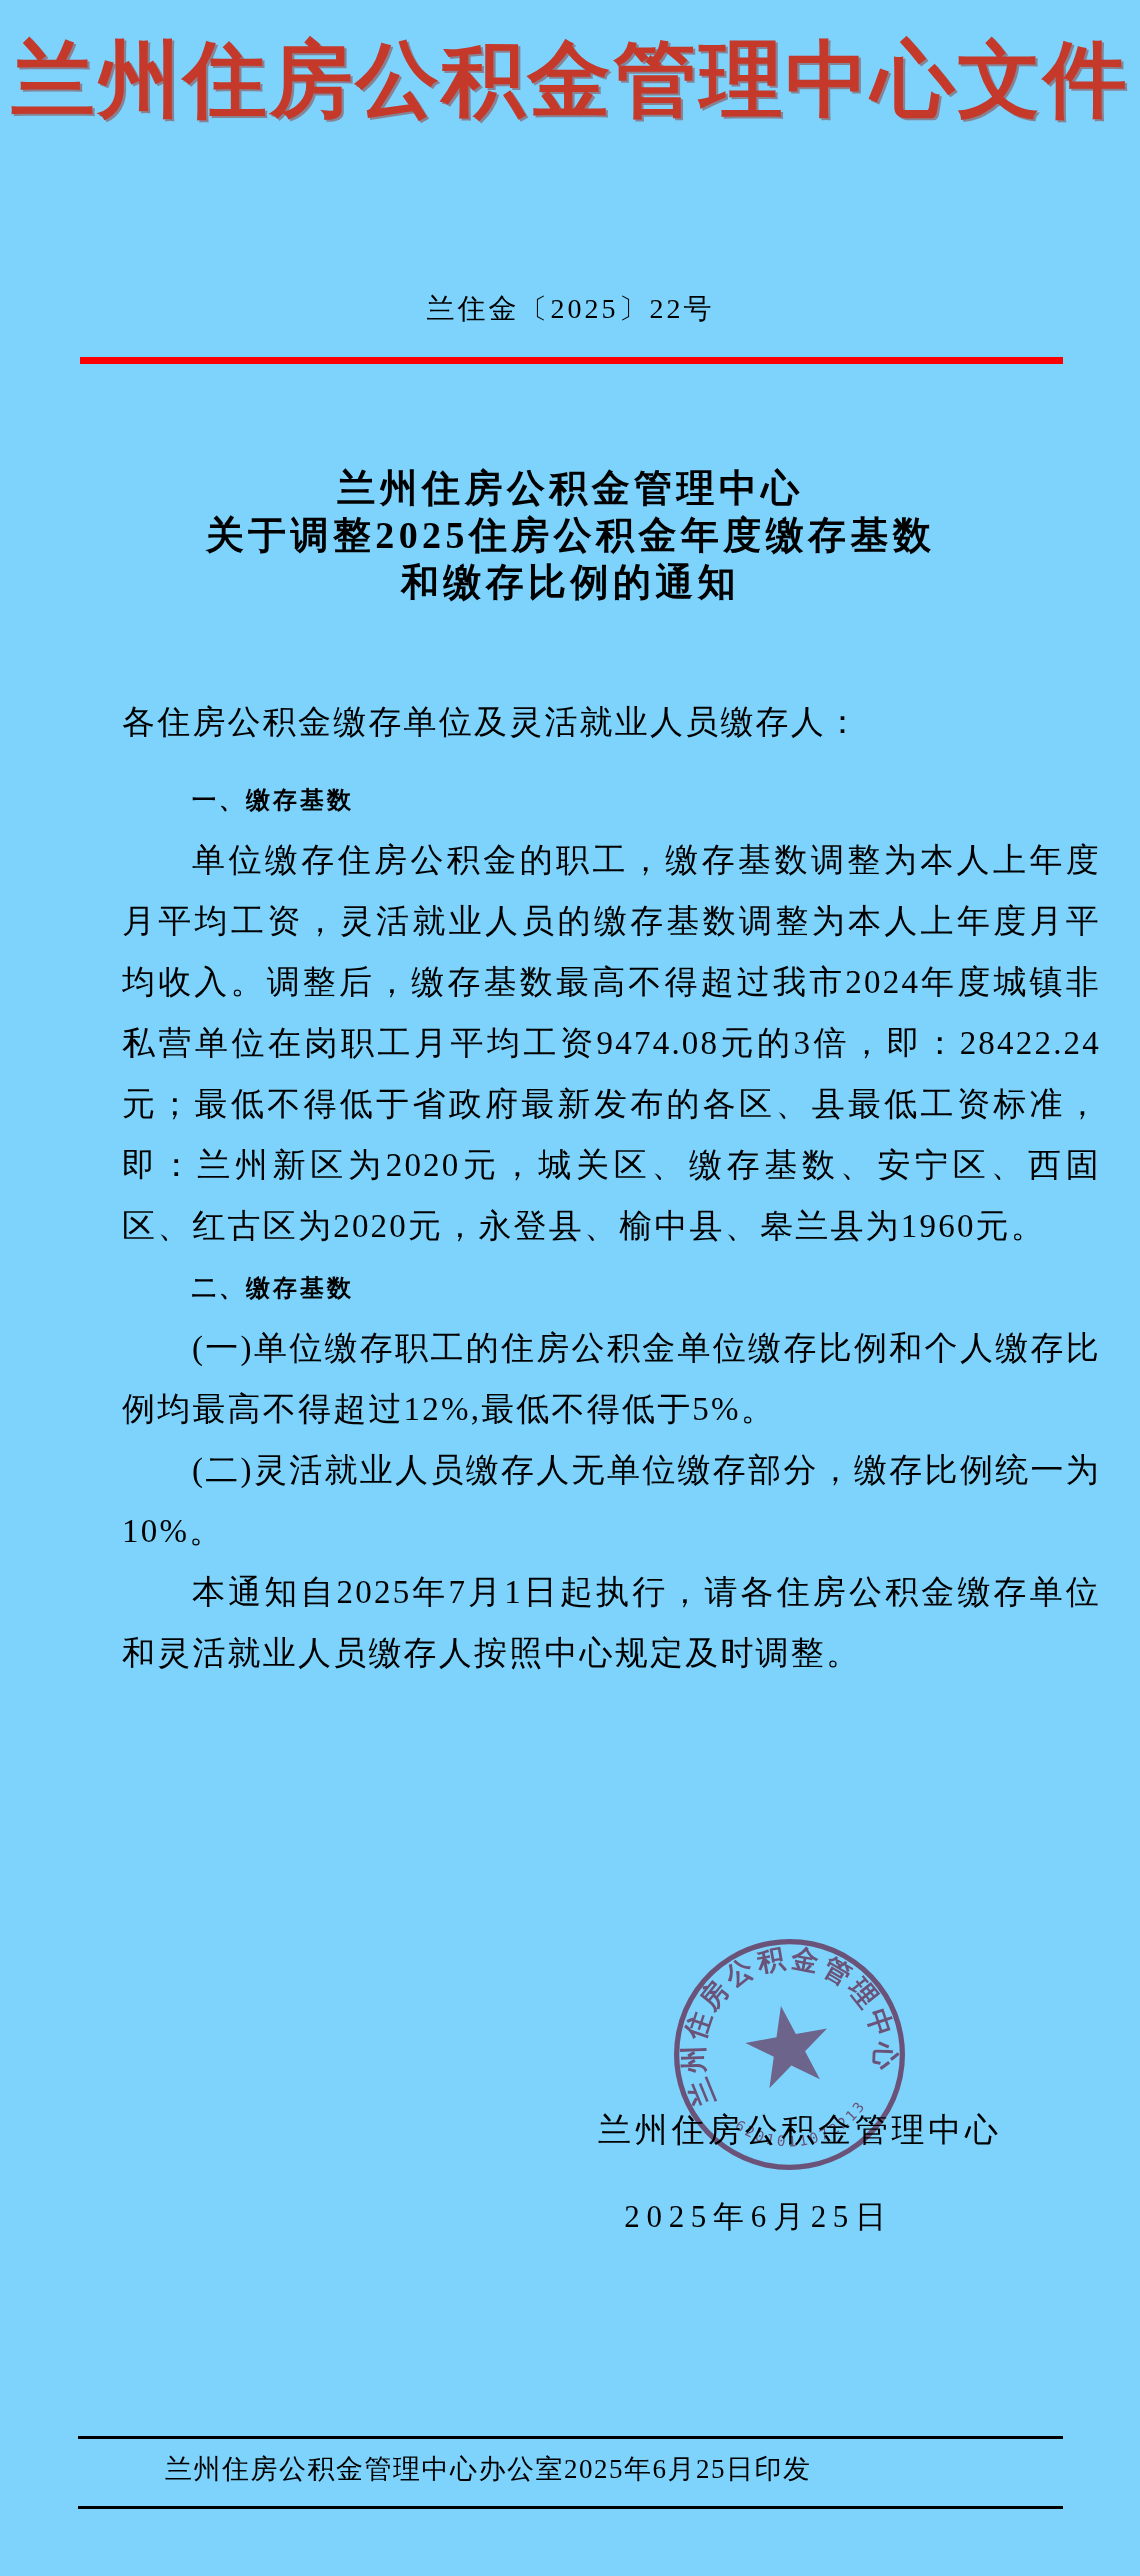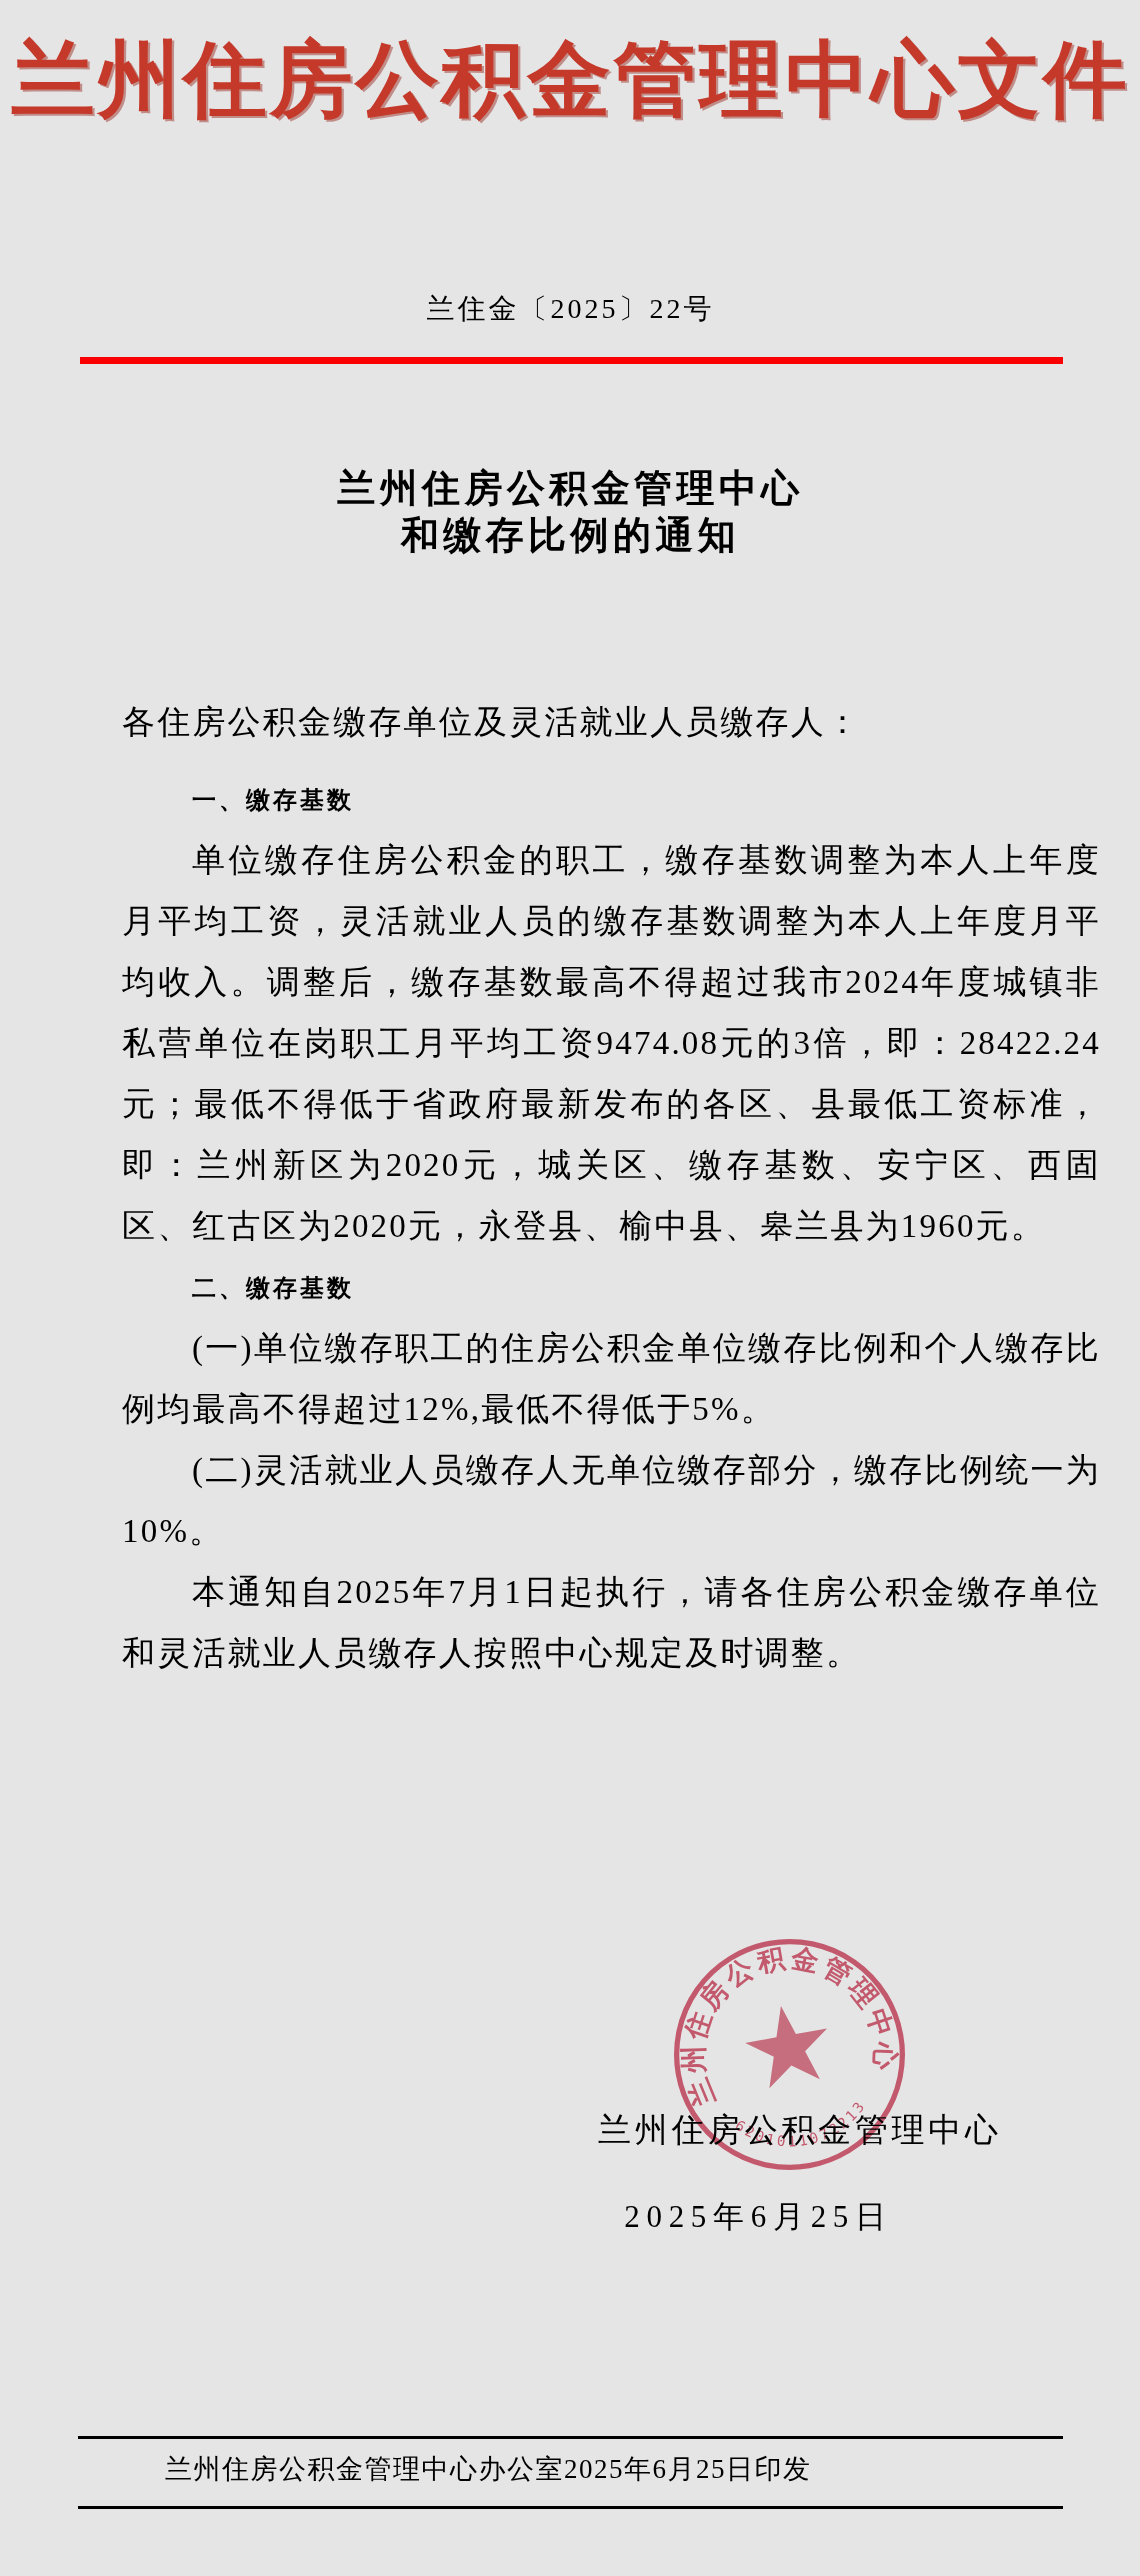--- a/index.html
+++ b/index.html
@@ -1,20 +1,20 @@
 <!DOCTYPE html>
 <html style="font-size:12px"><head>
 <meta charset="utf-8">
 <style>
   html,body { margin:0; padding:0; background:#ffffff; }
   .page {
     position:relative;
     width:1141px;
     height:2576px;
-    background:#e5e5e5;
+    background:#7dd3fc;
     overflow:hidden;
     font-family:"Liberation Serif","DejaVu Serif",serif;
     color:#000;
   }
   
   .header-title {
     position:absolute; top:25px; left:0; right:0;
     text-align:center;
     font-size:83px;
     font-weight:bold;
@@ -101,20 +101,21 @@
 <div class="page">
 
   <div class="header-title">兰州住房公积金管理中心文件</div>
 
   <div class="doc-number">兰住金〔2025〕22号</div>
 
   <div class="red-rule"></div>
 
   <div class="title-block">
     <div>兰州住房公积金管理中心</div>
+    <div>关于调整2025住房公积金年度缴存基数</div>
     <div>和缴存比例的通知</div>
   </div>
 
   <div class="body-block">
     <div class="salutation">各住房公积金缴存单位及灵活就业人员缴存人：</div>
     <p class="heading">一、缴存基数</p>
     <p class="para">单位缴存住房公积金的职工，缴存基数调整为本人上年度月平均工资，灵活就业人员的缴存基数调整为本人上年度月平均收入。调整后，缴存基数最高不得超过我市2024年度城镇非私营单位在岗职工月平均工资9474.08元的3倍，即：28422.24元；最低不得低于省政府最新发布的各区、县最低工资标准，即：兰州新区为2020元，城关区、缴存基数、安宁区、西固区、红古区为2020元，永登县、榆中县、皋兰县为1960元。</p>
     <p class="heading">二、缴存基数</p>
     <p class="para">(一)单位缴存职工的住房公积金单位缴存比例和个人缴存比例均最高不得超过12%,最低不得低于5%。</p>
     <p class="para">(二)灵活就业人员缴存人无单位缴存部分，缴存比例统一为10%。</p>

